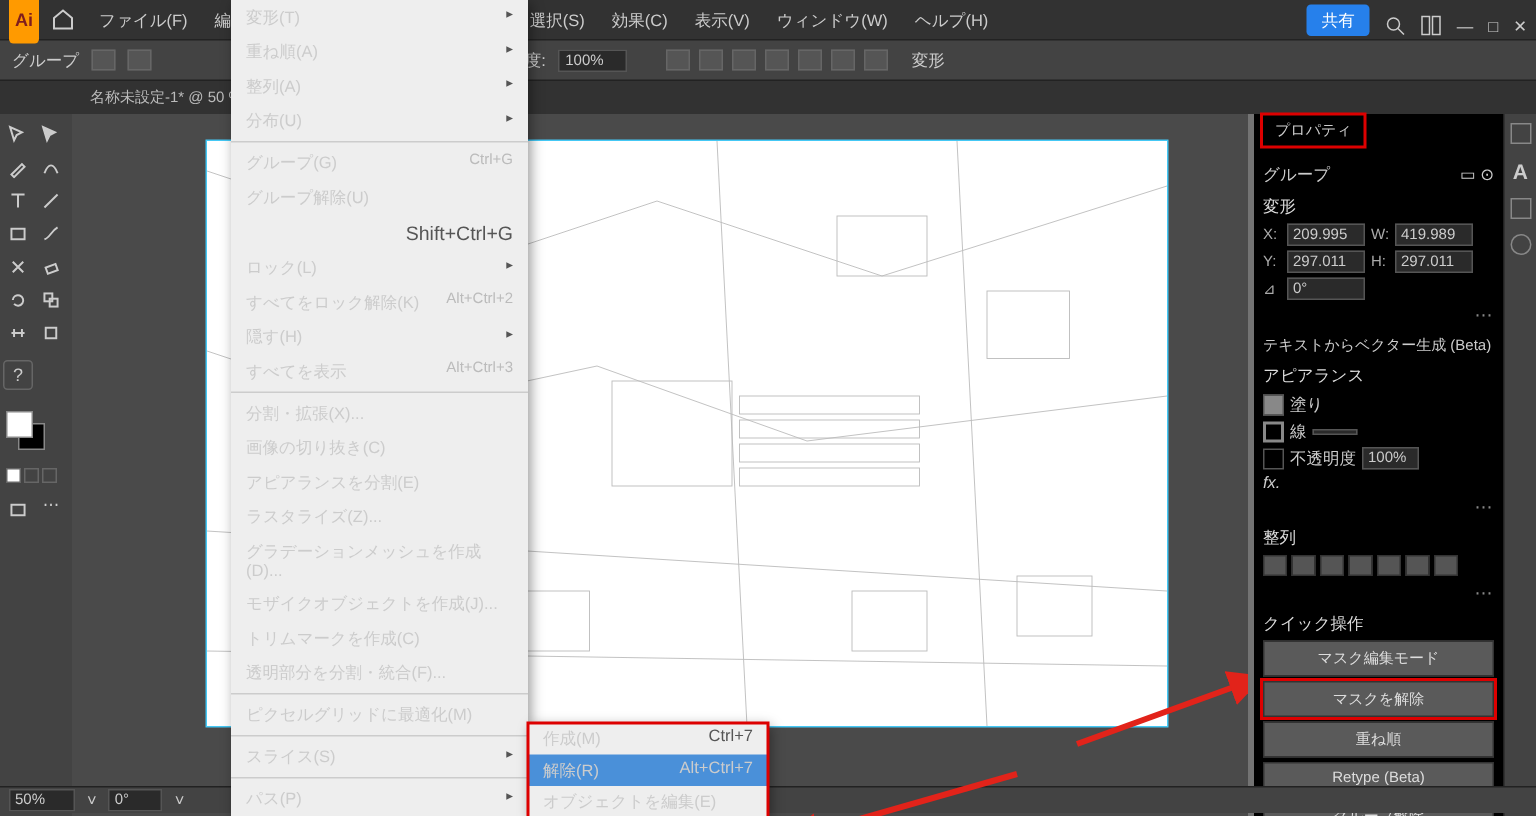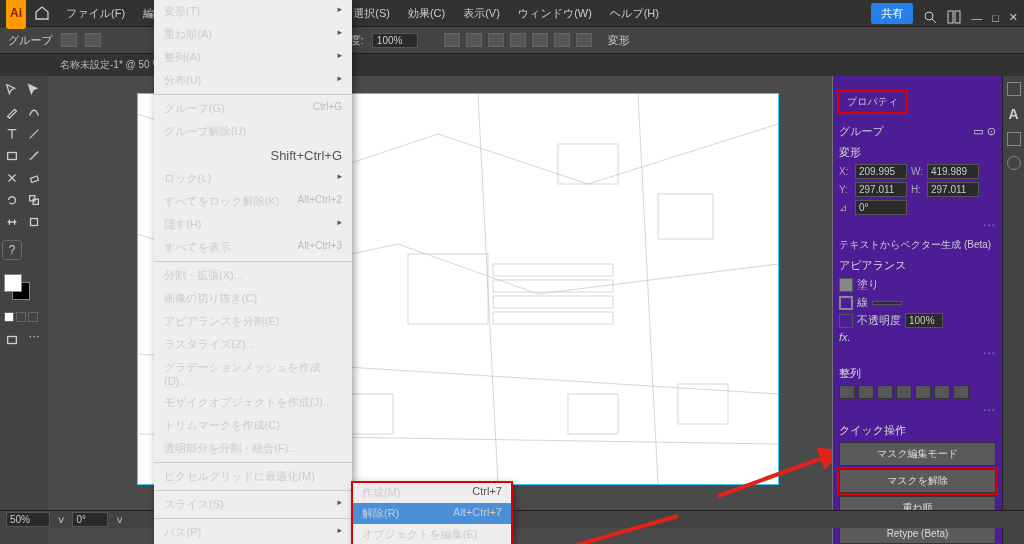--- a/index.html
+++ b/index.html
@@ -33,34 +33,34 @@
 .map-lines line,.map-lines rect,.map-lines path{stroke:#bbb;stroke-width:0.6;fill:none}
 .dropdown{position:absolute;left:154px;top:0;width:198px;background:#eeeeee;box-shadow:2px 2px 8px rgba(0,0,0,.4);z-index:50}
 .dd-item{padding:4px 10px;color:#222;display:flex;justify-content:space-between;align-items:flex-start;font-size:11px}
 .dd-item.disabled{color:#999}
 .dd-item.arrow::after{content:"▸";color:#555;font-size:9px}
 .dd-sep{height:1px;background:#ccc;margin:2px 0}
 .submenu{position:absolute;left:352px;top:482px;width:160px;background:#eee;box-shadow:2px 2px 8px rgba(0,0,0,.4);z-index:51;outline:2px solid #d00;outline-offset:-1px}
 .submenu .dd-item{padding:3px 10px}
 .submenu .dd-item.hl2{background:#4a90d9;color:#fff}
 .right-dock{width:22px;background:#434343;border-left:1px solid #222}
-.props{width:170px;background:#4c1d95;border-left:1px solid #737373;padding:16px 6px;position:relative}
+.props{width:170px;background:#000000;border-left:4px solid #737373;padding:1px 6px;position:relative}
 .prop-tab{display:inline-block;padding:3px 8px;font-size:10px;outline:2px solid #d00;margin-bottom:6px}
 .prop-section{margin:6px 0;font-size:10px}
 .prop-title{color:#ddd;margin-bottom:4px}
 .prop-row{display:flex;align-items:center;gap:4px;margin:3px 0}
 .prop-field{background:#2a2a2a;border:1px solid #555;padding:1px 3px;width:52px;font-size:10px;color:#ccc}
 .prop-lbl{width:12px;color:#aaa;font-size:10px}
 .pbtn{background:#5a5a5a;border:1px solid #333;padding:4px 0;text-align:center;margin:3px 0;font-size:10px;color:#ddd}
 .pbtn.hl{outline:2px solid #d00}
 .align-row{display:flex;gap:3px;margin:4px 0}
 .align-row div{width:16px;height:14px;background:#555;border:1px solid #333}
 .arrow-red{position:absolute;z-index:60}
 .arrow-red svg{overflow:visible}
-.bottom-status{position:absolute;bottom:16px;left:0;right:0;height:18px;background:#434343;display:flex;align-items:center;padding:0 6px;gap:8px;font-size:10px;border-top:1px solid #222}
+.bottom-status{position:absolute;bottom:2px;left:0;right:0;height:18px;background:#434343;display:flex;align-items:center;padding:0 6px;gap:8px;font-size:10px;border-top:1px solid #222}
 .q-icon{width:20px;height:20px;border:1px solid #666;border-radius:3px;display:flex;align-items:center;justify-content:center;margin-top:6px;font-size:12px}
 .ellipsis{color:#888;text-align:right;font-size:12px;letter-spacing:1px}
 </style>
 </head>
 <body>
 
 <div class="topbar">
   <div class="ai-logo">Ai</div>
   <svg class="home-icon" viewBox="0 0 16 16">
       <path d="M2 7l6-5 6 5v7H2z" fill="none" stroke="#ccc" stroke-width="1.3"></path>

